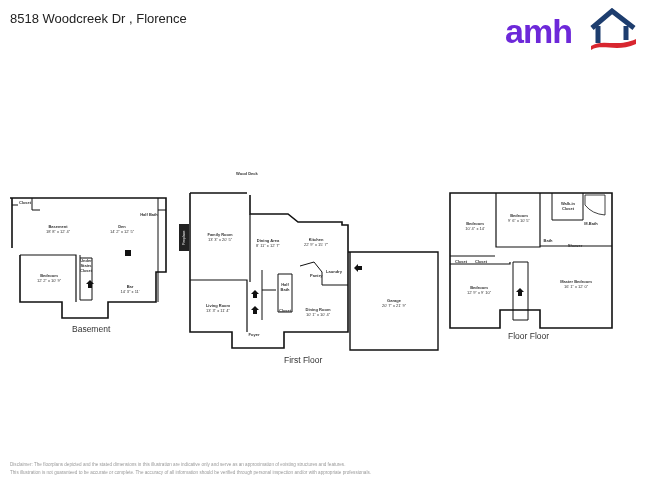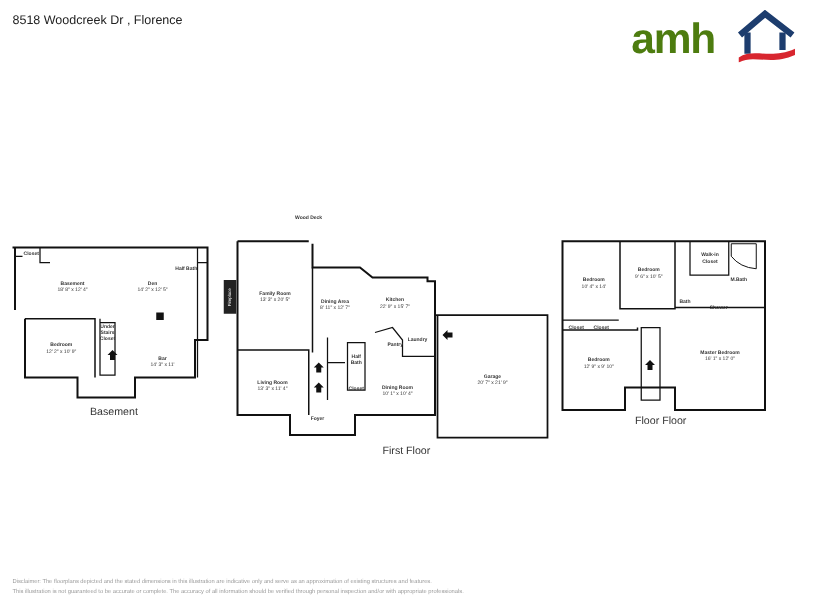--- a/index.html
+++ b/index.html
@@ -1,19 +1,19 @@
 <!DOCTYPE html>
 <html><head>
 <meta charset="utf-8">
 <style>
   html,body{margin:0;padding:0;background:#fff;}
   body{width:650px;height:488px;position:relative;overflow:hidden;font-family:"Liberation Sans",sans-serif;color:#222;}
-  .address{position:absolute;left:10px;top:11px;font-size:10px;color:#222;}
+  .address{position:absolute;left:10px;top:11px;font-size:13px;color:#222;}
   .logo{position:absolute;left:505px;top:8px;width:135px;height:45px;}
-  .logo-text{position:absolute;left:0;top:6px;font-size:34px;font-weight:bold;color:#4d7c0f;letter-spacing:-1px;line-height:34px;}
+  .logo-text{position:absolute;left:0;top:6px;font-size:34px;font-weight:bold;color:#6d28d9;letter-spacing:-1px;line-height:34px;}
   .plan{position:absolute;left:0;top:0;width:650px;height:488px;}
   .room{position:absolute;text-align:center;font-size:4px;line-height:5px;color:#333;}
   .room .nm{font-weight:bold;display:block;}
   .floor-label{position:absolute;font-size:8.5px;color:#333;}
   .deck{position:absolute;font-size:4px;font-weight:bold;color:#333;}
   .disclaimer{position:absolute;left:10px;top:461px;font-size:4.6px;line-height:8px;color:#9a9a9a;width:640px;}
   .fp{position:absolute;left:179px;top:224px;width:10px;height:27px;background:#222;color:#fff;font-size:3.5px;writing-mode:vertical-rl;transform:rotate(180deg);text-align:center;line-height:10px;}
 </style>
 </head>
 <body>
@@ -107,21 +107,21 @@
 <div class="room" style="left:298px;top:307px;width:40px;">
   <span class="nm">Dining Room</span><span>10' 1" x 10' 4"</span></div>
 <div class="room" style="left:244px;top:332px;width:20px;">
   <span class="nm">Foyer</span>
   </div>
 <div class="room" style="left:374px;top:298px;width:40px;">
   <span class="nm">Garage</span><span>20' 7" x 21' 9"</span></div>
 <div class="room" style="left:310px;top:273px;width:12px;">
   <span class="nm">Pantry</span>
   </div>
-<div class="floor-label" style="left:306px;top:355px;">First Floor</div>
+<div class="floor-label" style="left:284px;top:355px;">First Floor</div>
 
 <div class="room" style="left:455px;top:221px;width:40px;">
   <span class="nm">Bedroom</span><span>10' 4" x 14'</span></div>
 <div class="room" style="left:499px;top:213px;width:40px;">
   <span class="nm">Bedroom</span><span>9' 6" x 10' 5"</span></div>
 <div class="room" style="left:556px;top:201px;width:24px;">
   <span class="nm">Walk-in Closet</span>
   </div>
 <div class="room" style="left:580px;top:221px;width:22px;">
   <span class="nm">M.Bath</span>

